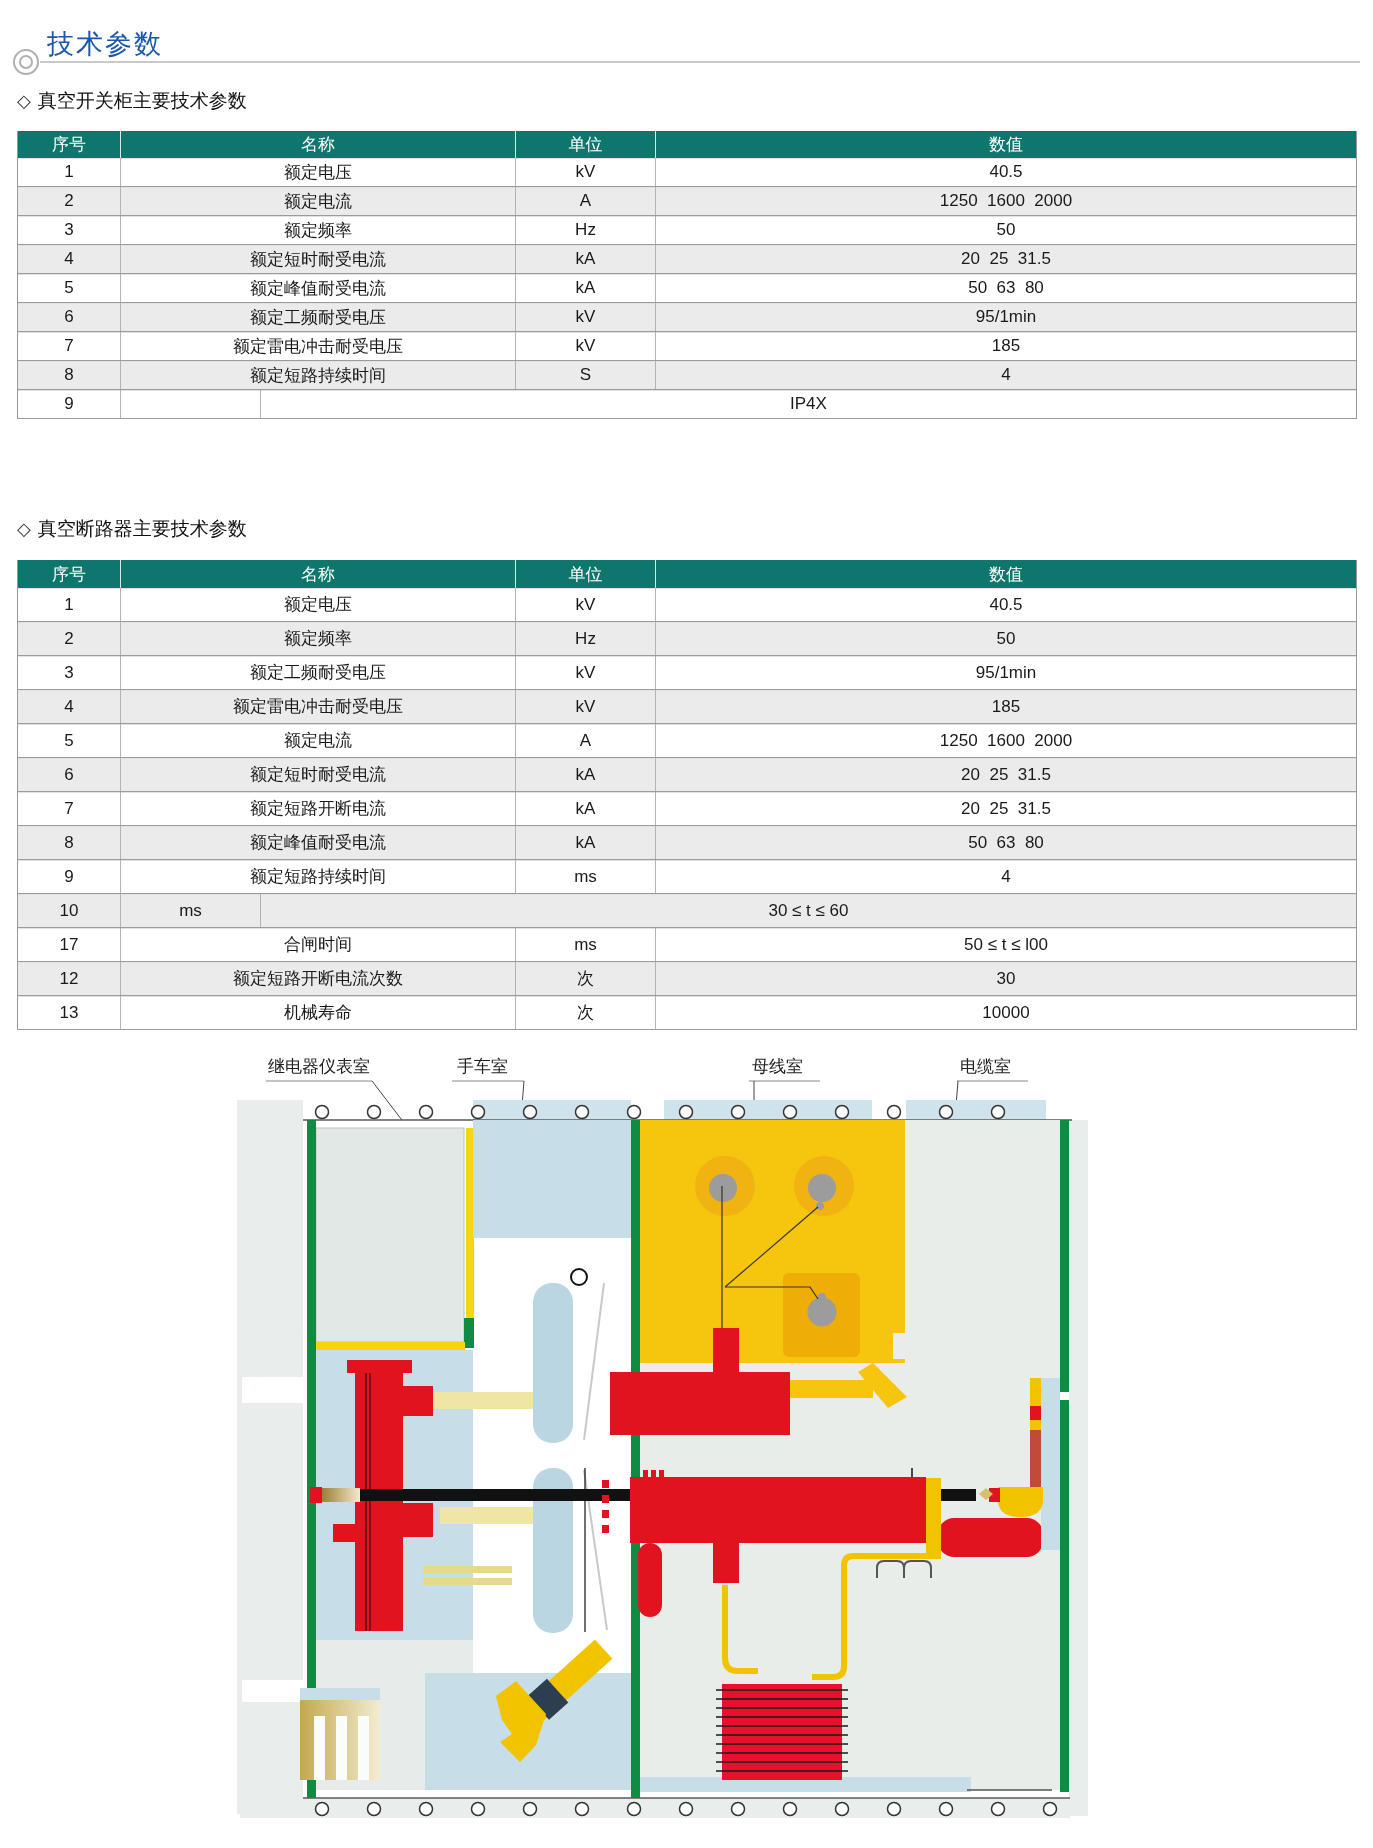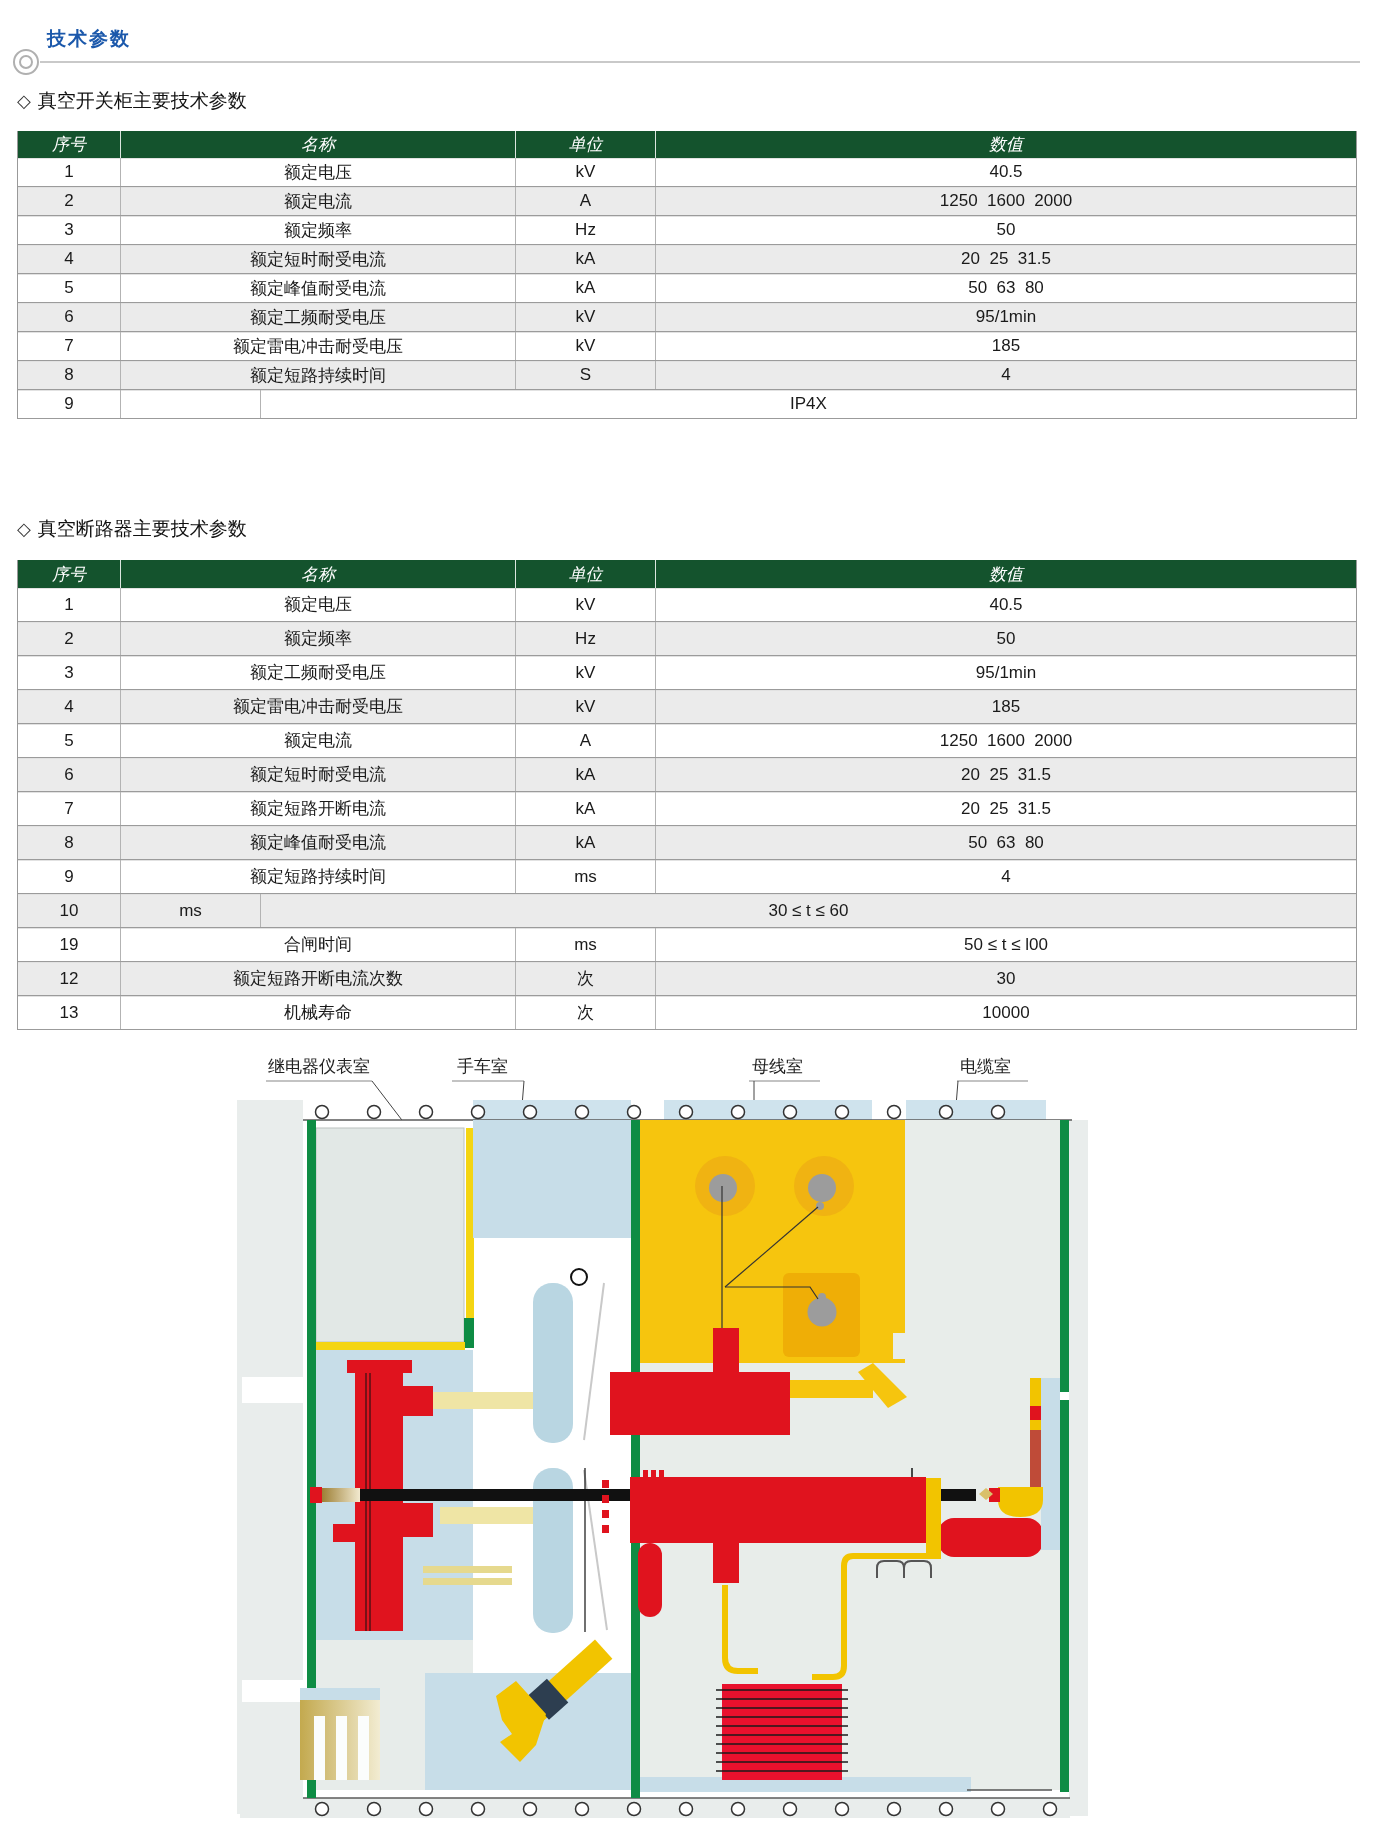--- a/index.html
+++ b/index.html
@@ -1,36 +1,36 @@
 <!DOCTYPE html>
 <html><head>
 <meta charset="utf-8">
 <style>
   html,body{margin:0;padding:0;background:#fff;}
   body{width:1373px;height:1848px;position:relative;
        font-family:"Liberation Sans","DejaVu Sans",sans-serif;color:#1a1a1a;}
 
   
-  .page-title{position:absolute;left:47px;top:26px;font-size:19px;font-weight:bold;
+  .page-title{position:absolute;left:47px;top:26px;font-size:27px;font-weight:normal;
               color:#1b58ab;letter-spacing:2px;}
   .deco-circle{position:absolute;left:13px;top:49px;width:26px;height:26px;border:2px solid #b0b0b0;
                border-radius:50%;box-sizing:border-box;display:flex;align-items:center;justify-content:center;}
   .deco-circle .inner{width:14px;height:14px;border:2px solid #b0b0b0;border-radius:50%;box-sizing:border-box;}
   .top-rule{position:absolute;left:40px;top:61px;width:1320px;height:2px;background:#c9c9c9;}
 
   
   .section{position:absolute;left:17px;font-size:19px;color:#111;display:flex;align-items:center;gap:7px;}
   .section .diamond{font-size:18px;color:#333;}
   #section1{top:88px;} #section2{top:516px;}
 
   
   .ptable{position:absolute;left:17px;width:1340px;border-left:1px solid #999;border-right:1px solid #999;
           box-sizing:border-box;font-size:17px;}
   #table1{top:131px;} #table2{top:560px;}
-  .thead{display:flex;background:#14532d;color:#fff;font-style:italic;}
+  .thead{display:flex;background:#0f766e;color:#fff;}
   .thead .cell{border-right:1px solid rgba(255,255,255,.85);}
   .thead .cell:last-child{border-right:none;}
   .trow{display:flex;background:#fff;border-bottom:1px solid #9b9b9b;box-shadow:inset 0 1px 0 #e2e2e2;}
   .trow.alt{background:#ebebeb;}
   .trow .cell{border-right:1px solid #b3b3b3;}
   .trow .cell:last-child{border-right:none;}
   .cell{display:flex;align-items:center;justify-content:center;box-sizing:border-box;
         white-space:pre;overflow:hidden;}
   #table1 .cell{height:28px;} #table1 .thead .cell{height:27px;}
   #table2 .cell{height:33px;} #table2 .thead .cell{height:28px;}
@@ -181,21 +181,21 @@
       <div class="cell c1">额定短路持续时间</div>
       <div class="cell c2">ms</div>
       <div class="cell c3">4</div>
     </div>
     <div class="trow alt">
       <div class="cell c0">10</div>
       <div class="cell c2">ms</div>
       <div class="cell c3">30 ≤ t ≤ 60</div>
     </div>
     <div class="trow">
-      <div class="cell c0">19</div>
+      <div class="cell c0">17</div>
       <div class="cell c1">合闸时间</div>
       <div class="cell c2">ms</div>
       <div class="cell c3">50 ≤ t ≤ l00</div>
     </div>
     <div class="trow alt">
       <div class="cell c0">12</div>
       <div class="cell c1">额定短路开断电流次数</div>
       <div class="cell c2">次</div>
       <div class="cell c3">30</div>
     </div>

